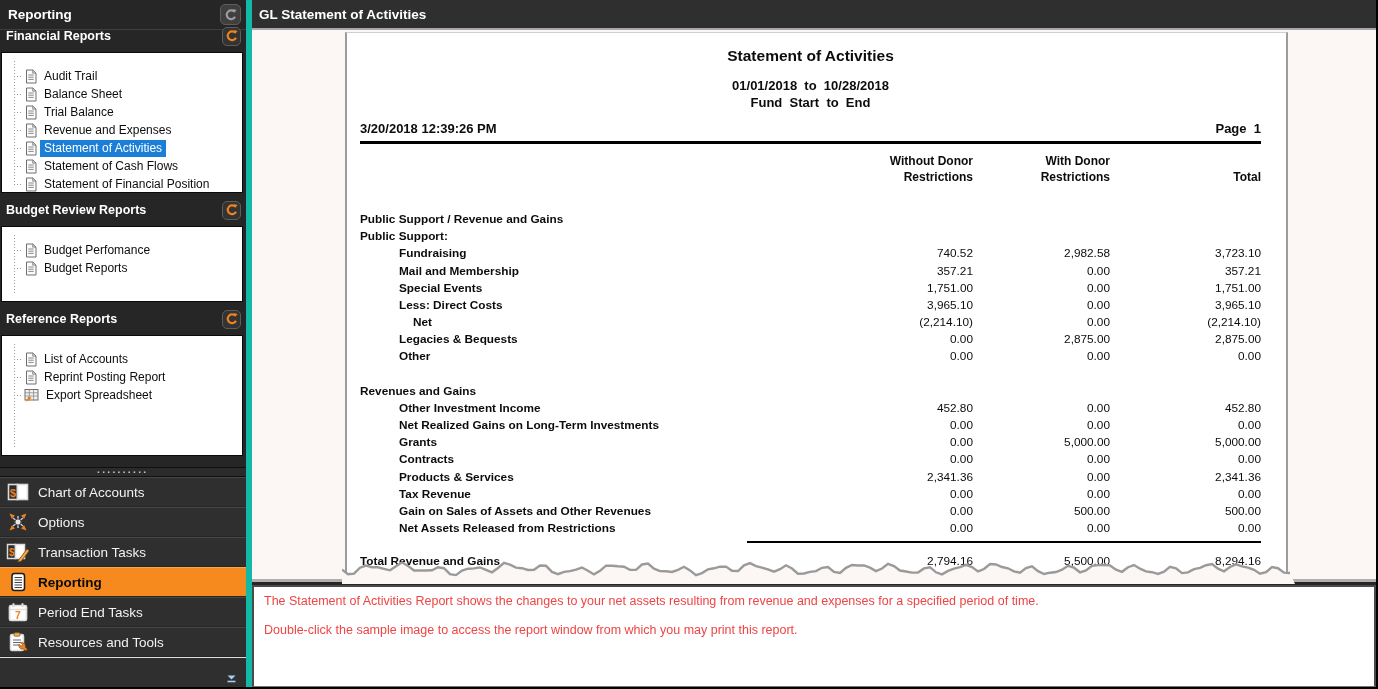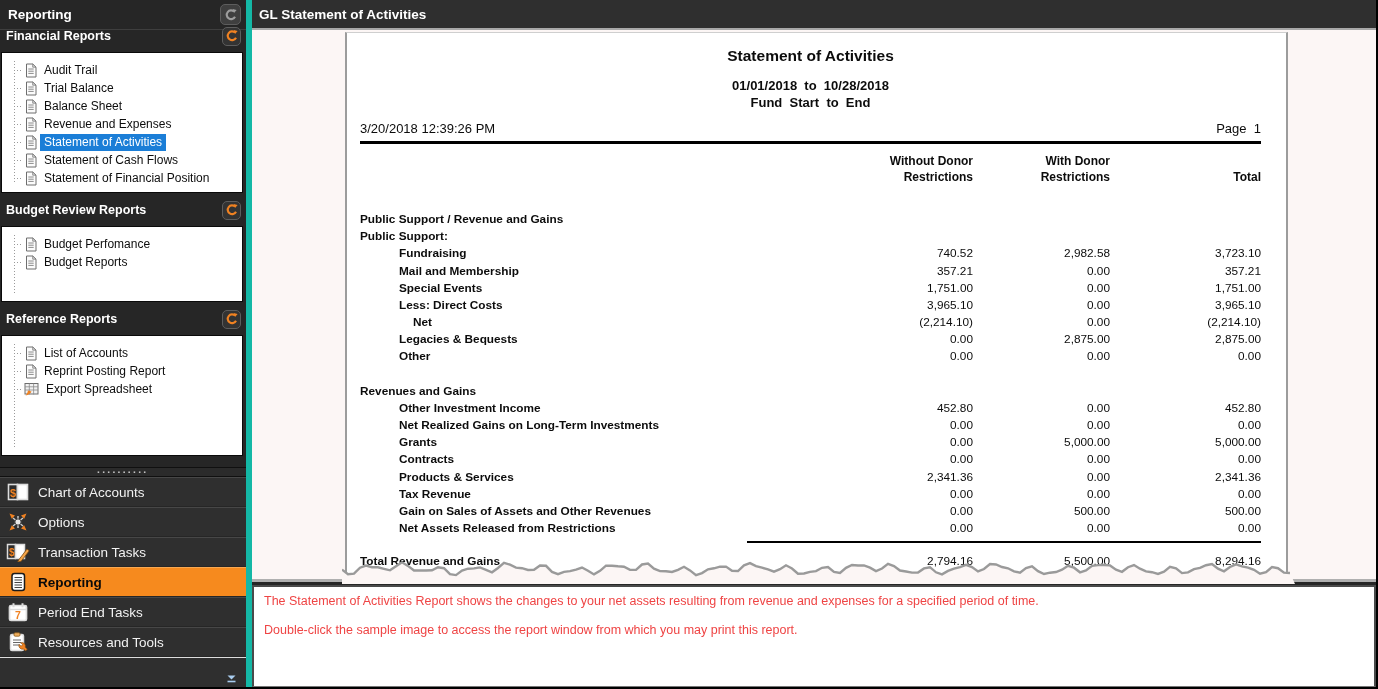--- a/index.html
+++ b/index.html
@@ -11,21 +11,21 @@
   .sidebar { position:absolute; left:0; top:0; width:252px; height:100%;
              background:#262626; border-right:6px solid #14b8a6; display:flex; flex-direction:column; }
   .sb-title { height:30px; flex:0 0 30px; display:flex; align-items:center; padding:0 5px 0 8px;
               color:#fff; font-weight:bold; font-size:13.5px; border-bottom:1px solid #3e3e3e; }
   .icon-btn { margin-left:auto; width:21px; height:21px; background:#3f3f3f; border:1px solid #5d5d5d;
               border-radius:5px; display:flex; align-items:center; justify-content:center; cursor:pointer; }
   .sec-head { height:22px; display:flex; align-items:center; padding:0 5px 10px 6px;
               color:#fff; font-weight:bold; font-size:12.5px; }
   .sec-head .icon-btn { width:19px; height:19px; background:#333; }
   .section { margin-bottom:11px; }
-  .sec-panel { background:#fff; border:1px solid #0a0a0a; margin:0 3px 0 1px; padding-top:8px;
+  .sec-panel { background:#fff; border:1px solid #0a0a0a; margin:0 3px 0 1px; padding-top:14px;
                position:relative; overflow:hidden; }
   .sec-panel::before { content:""; position:absolute; left:12px; top:8px; bottom:8px; width:1px;
                background-image:repeating-linear-gradient(to bottom,#9a9a9a 0 1px,transparent 1px 3px); }
   .tree-item { display:flex; align-items:center; height:18px; font-size:12px; color:#0d0d0d;
                padding-left:12px; cursor:pointer; white-space:nowrap; }
   .tree-dash { width:9px; height:1px; flex:0 0 9px;
                background-image:repeating-linear-gradient(to right,#9a9a9a 0 1px,transparent 1px 3px); }
   .tree-icon { display:flex; margin-left:1px; }
   .tree-label { padding:1px 4px 2px; margin-left:3px; }
   .tree-label.selected { background:#1b7ed7; color:#fff; }
@@ -49,21 +49,21 @@
   .preview { position:absolute; top:28px; left:0; right:0; height:554px; background:#fcf6f5;
              border-top:2px solid #a8a8a8; border-bottom:3px solid #b0b0b0; }
   .page { position:absolute; left:93px; top:2px; width:943px; height:548px; background:#fff;
           border-left:2px solid #9c9c9c; border-right:2px solid #9c9c9c; border-top:1px solid #cfcfcf;
           padding:0 25px 0 13px; color:#0c0c0c; cursor:pointer; }
   .torn { position:absolute; left:-5px; bottom:-4px; width:953px; height:24px; pointer-events:none; }
 
   .r-title { text-align:center; font-size:15.5px; font-weight:bold; margin-top:14px; }
   .r-sub1 { text-align:center; font-weight:bold; font-size:13px; margin-top:13px; white-space:pre; }
   .r-sub2 { text-align:center; font-weight:bold; font-size:13px; margin-top:2px; white-space:pre; }
-  .r-meta { display:flex; justify-content:space-between; font-weight:normal; font-size:13px;
+  .r-meta { display:flex; justify-content:space-between; font-weight:bold; font-size:13px;
             margin-top:11px; padding-bottom:5px; border-bottom:3px solid #000; white-space:pre; }
   .r-cols { display:grid; grid-template-columns:1fr 137px 137px 151px; margin-top:9px;
             font-weight:bold; font-size:12px; }
   .col-head { text-align:right; white-space:pre-line; line-height:1.35; align-self:end; }
   .r-body { margin-top:25px; font-size:11.8px; }
   .row { display:grid; grid-template-columns:1fr 137px 137px 151px; height:17.2px; align-items:center; }
   .row .lbl { font-weight:bold; white-space:nowrap; }
   .row .val { text-align:right; }
   .indent-0 { padding-left:0; } .indent-1 { padding-left:39px; } .indent-2 { padding-left:53px; }
   .spacer { height:17px; }
@@ -116,32 +116,32 @@
             </div>
             <div class="tree-item">
               <span class="tree-dash"></span>
               <span class="tree-icon">
                 <svg width="13" height="15" viewBox="0 0 13 15">
                   <path d="M2.5 1h6.2L12 4.2V14H2.5z" fill="#fbfbfb" stroke="#6e6e6e"></path>
                   <path d="M8.7 1L12 4.2H8.7z" fill="#dedede" stroke="#6e6e6e" stroke-width=".7"></path>
                   <path d="M4.3 6h5.4M4.3 8.2h5.4M4.3 10.4h5.4" stroke="#8a8a8a"></path>
                 </svg>
               </span>
+              <span class="tree-label">Balance Sheet</span>
+            </div>
+            <div class="tree-item">
+              <span class="tree-dash"></span>
+              <span class="tree-icon">
+                <svg width="13" height="15" viewBox="0 0 13 15">
+                  <path d="M2.5 1h6.2L12 4.2V14H2.5z" fill="#fbfbfb" stroke="#6e6e6e"></path>
+                  <path d="M8.7 1L12 4.2H8.7z" fill="#dedede" stroke="#6e6e6e" stroke-width=".7"></path>
+                  <path d="M4.3 6h5.4M4.3 8.2h5.4M4.3 10.4h5.4" stroke="#8a8a8a"></path>
+                </svg>
+              </span>
               <span class="tree-label">Trial Balance</span>
-            </div>
-            <div class="tree-item">
-              <span class="tree-dash"></span>
-              <span class="tree-icon">
-                <svg width="13" height="15" viewBox="0 0 13 15">
-                  <path d="M2.5 1h6.2L12 4.2V14H2.5z" fill="#fbfbfb" stroke="#6e6e6e"></path>
-                  <path d="M8.7 1L12 4.2H8.7z" fill="#dedede" stroke="#6e6e6e" stroke-width=".7"></path>
-                  <path d="M4.3 6h5.4M4.3 8.2h5.4M4.3 10.4h5.4" stroke="#8a8a8a"></path>
-                </svg>
-              </span>
-              <span class="tree-label">Balance Sheet</span>
             </div>
             <div class="tree-item">
               <span class="tree-dash"></span>
               <span class="tree-icon">
                 <svg width="13" height="15" viewBox="0 0 13 15">
                   <path d="M2.5 1h6.2L12 4.2V14H2.5z" fill="#fbfbfb" stroke="#6e6e6e"></path>
                   <path d="M8.7 1L12 4.2H8.7z" fill="#dedede" stroke="#6e6e6e" stroke-width=".7"></path>
                   <path d="M4.3 6h5.4M4.3 8.2h5.4M4.3 10.4h5.4" stroke="#8a8a8a"></path>
                 </svg>
               </span>

